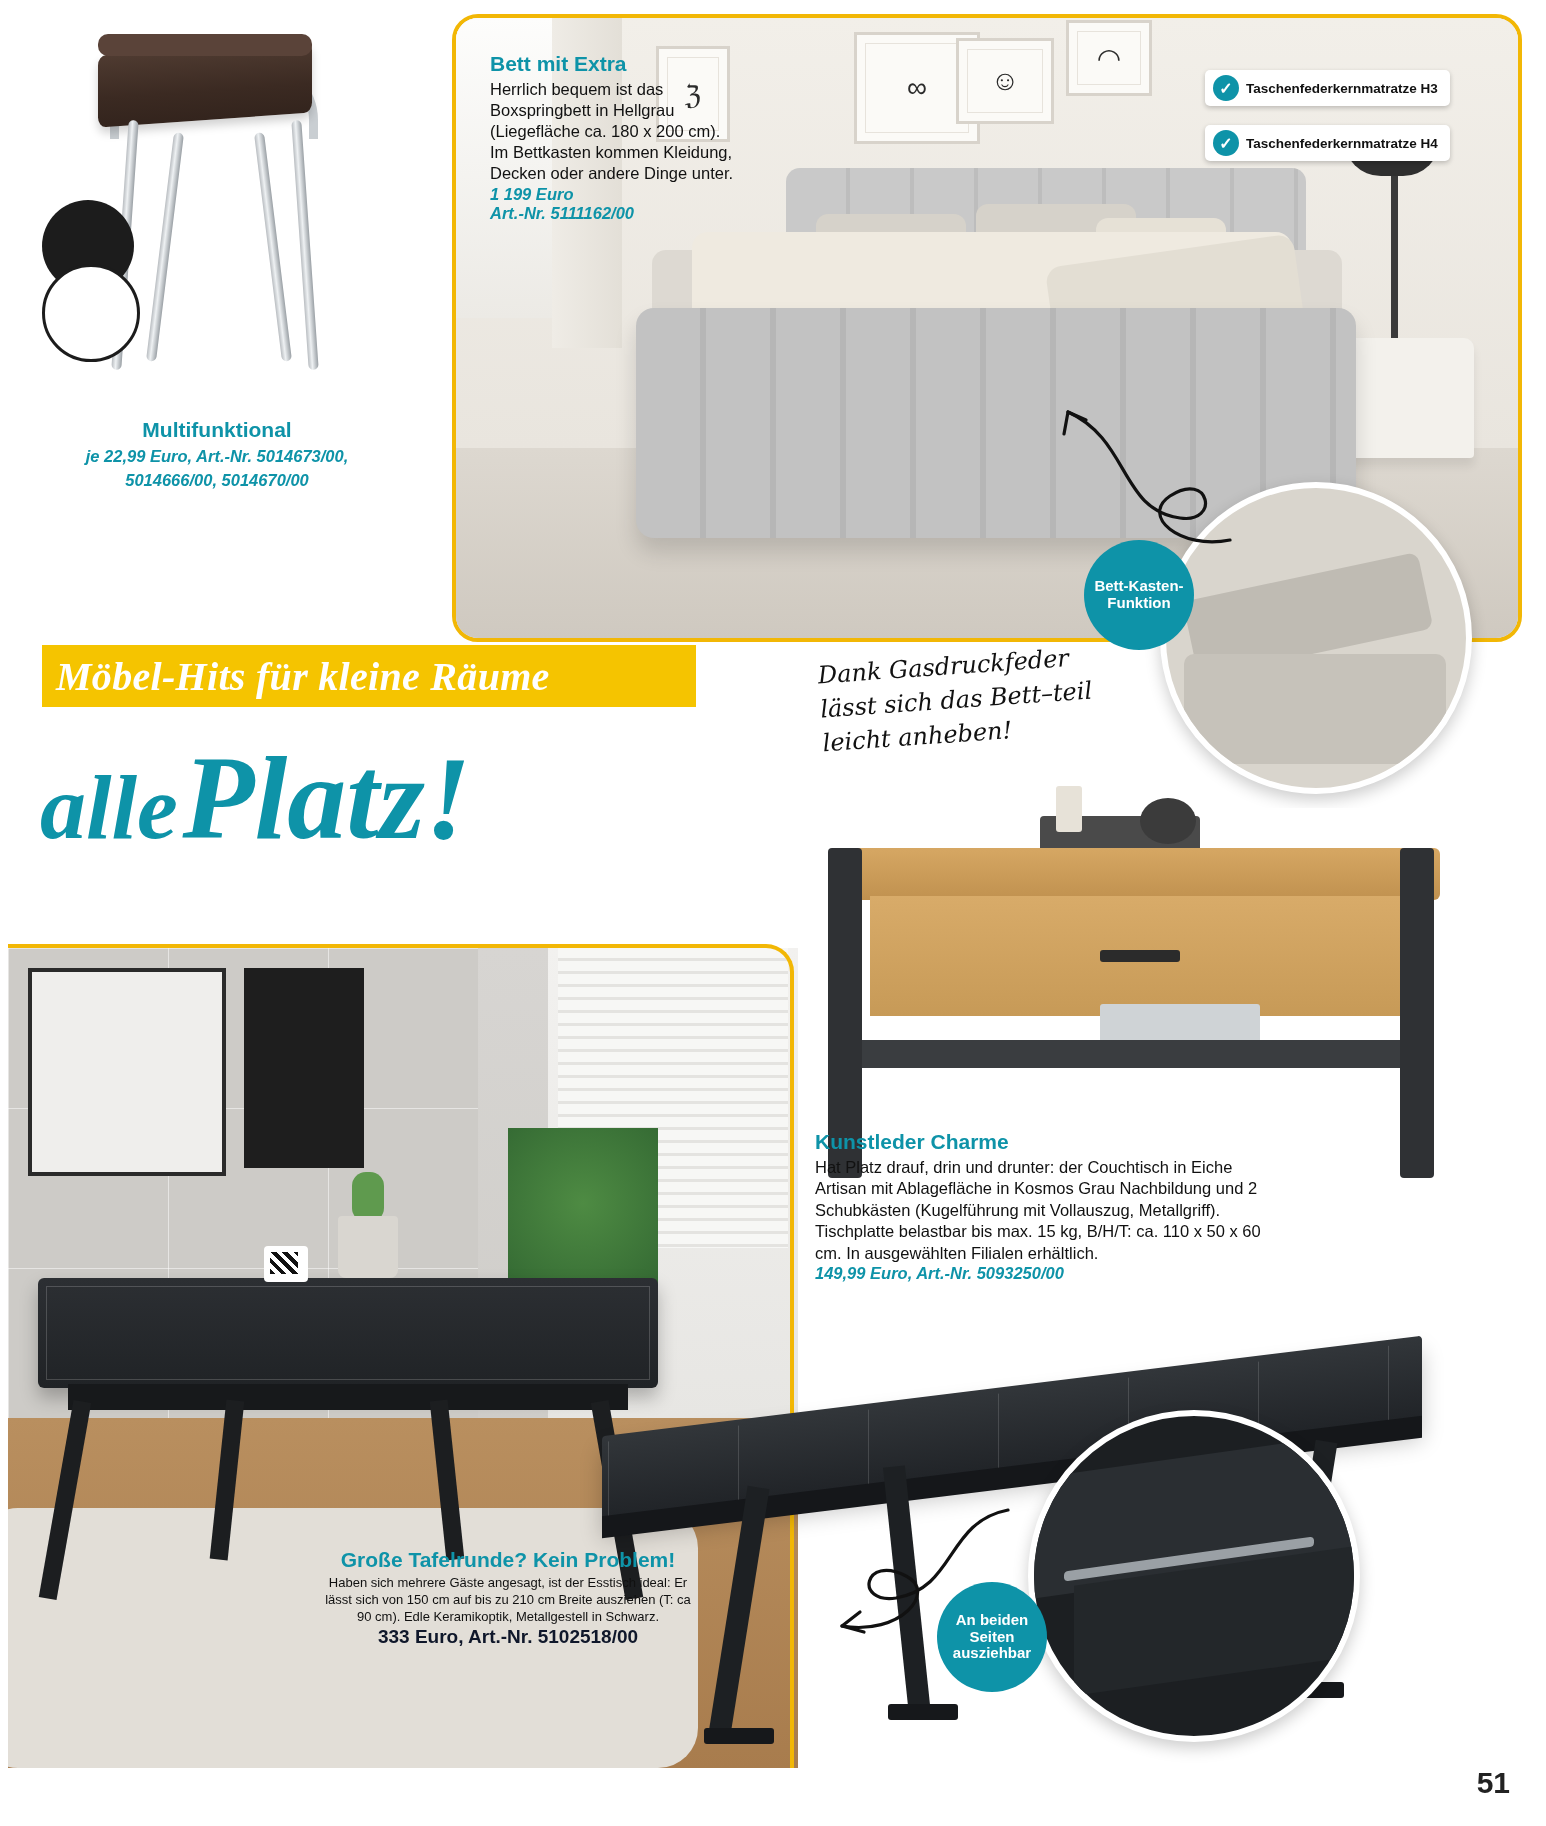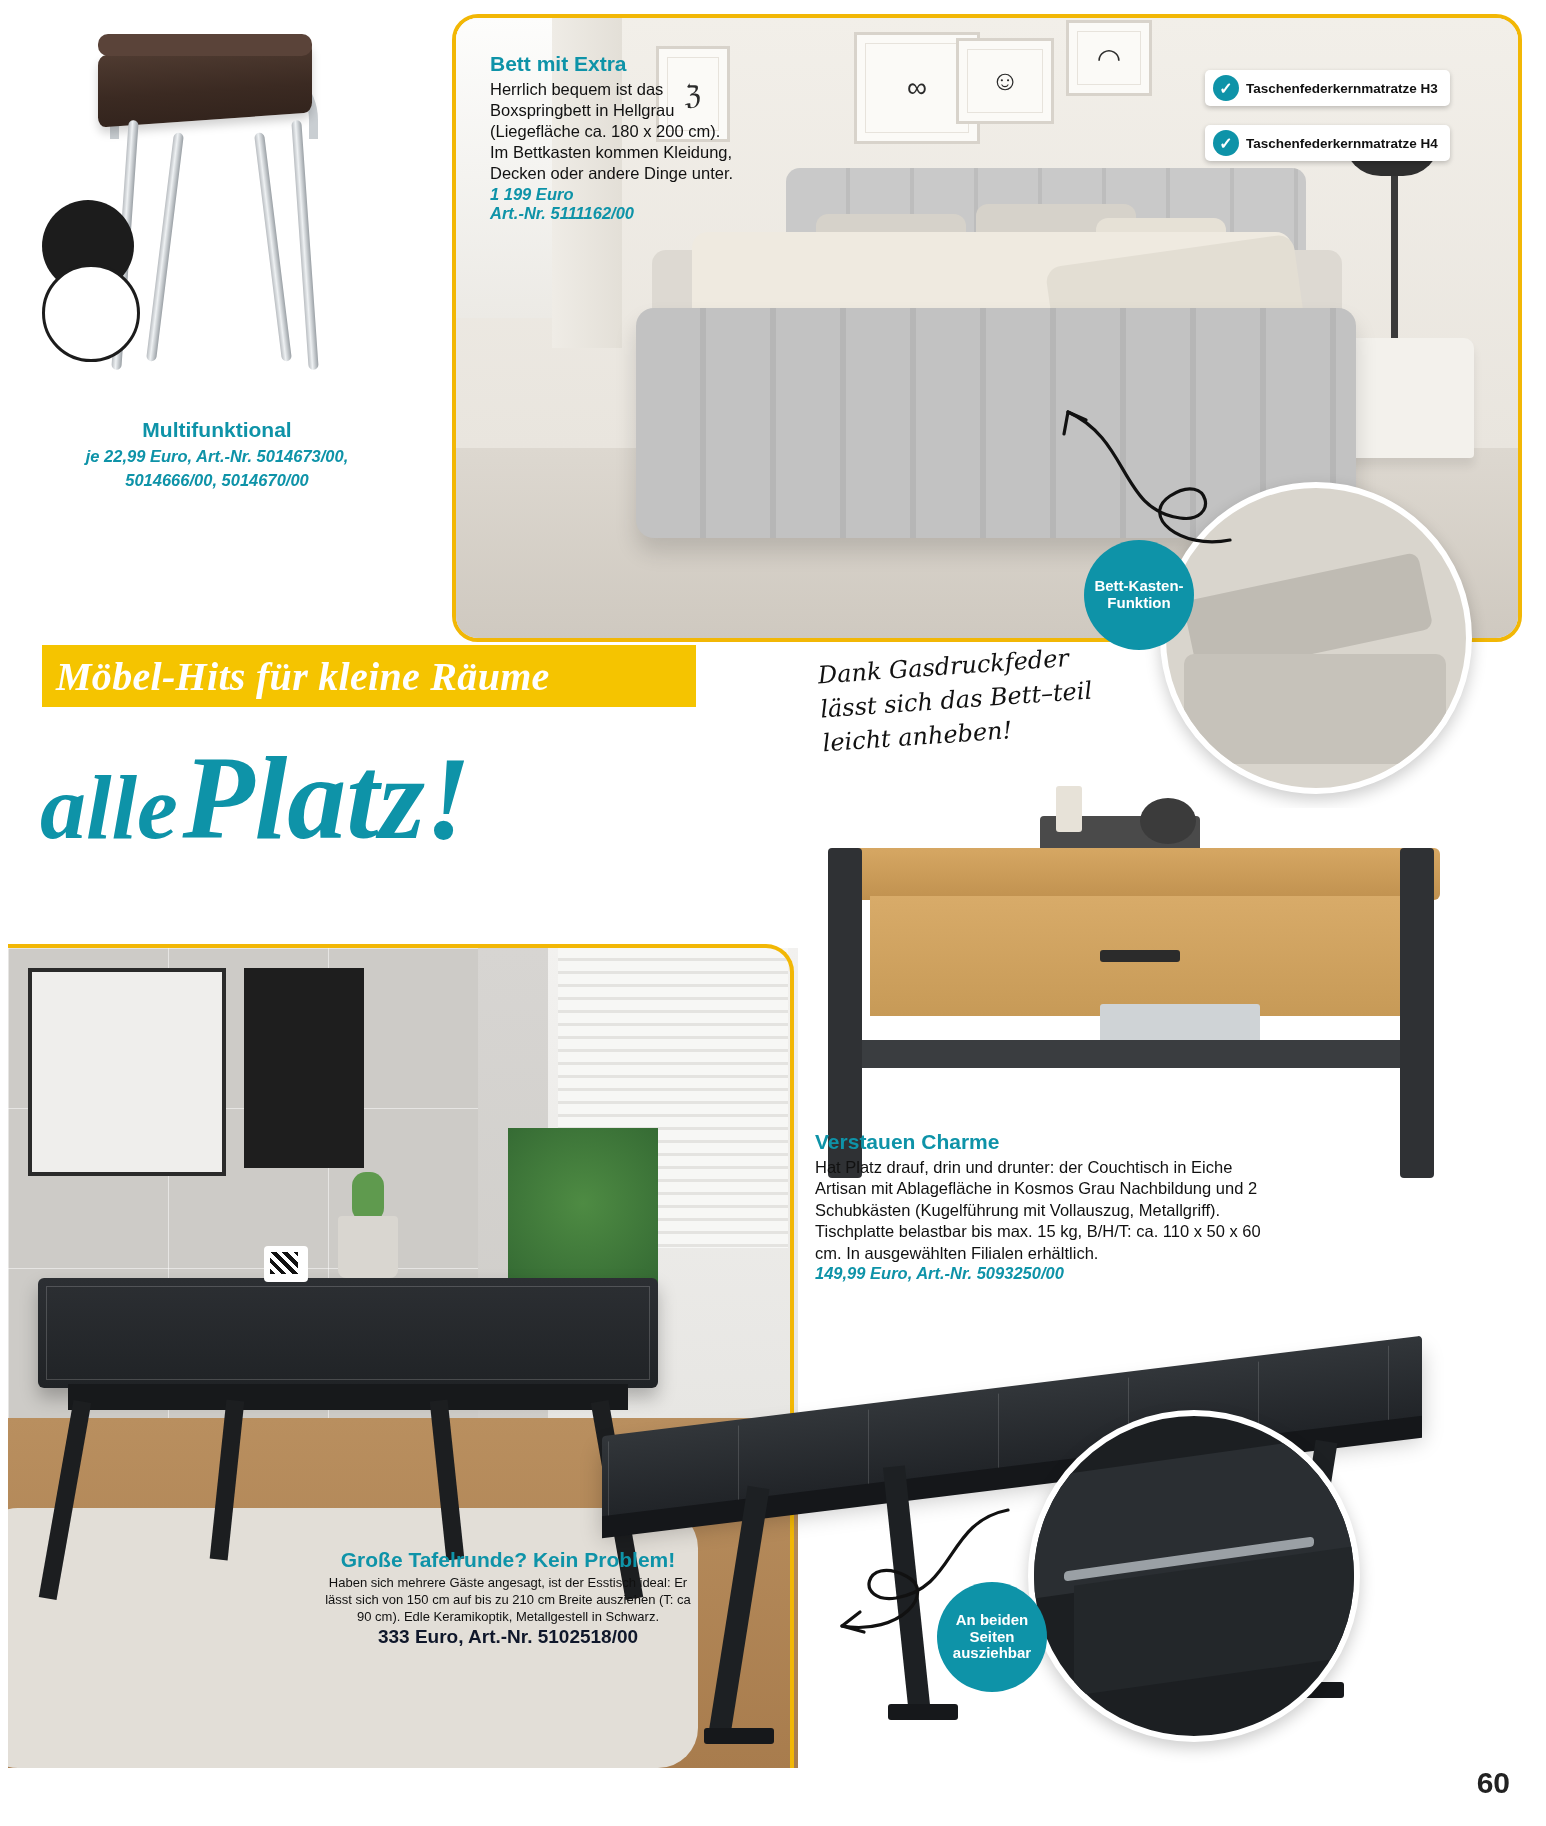--- a/index.html
+++ b/index.html
@@ -332,21 +332,21 @@
     <div class="ct-top"></div>
     <div class="ct-body"></div>
     <div class="ct-handle"></div>
     <div class="ct-items"></div>
     <div class="ct-shelf"></div>
     <div class="ct-frameL"></div>
     <div class="ct-frameR"></div>
   </div>
 
   <div class="abs" id="coffee-text">
-    <h3>Verstauen Charme</h3>
+    <h3>Kunstleder Charme</h3>
     <p>Hat Platz drauf, drin und drunter: der Couchtisch in Eiche Artisan mit Ablagefläche in Kosmos Grau Nachbildung und 2 Schubkästen (Kugelführung mit Vollauszug, Metallgriff). Tischplatte belastbar bis max. 15 kg, B/H/T: ca. 110 x 50 x 60 cm. In ausgewählten Filialen erhältlich.</p>
     <span class="price">149,99 Euro, Art.-Nr. 5093250/00</span>
   </div>
 
   <div class="abs" id="dining-photo">
     <div class="dr-wall"></div>
     <div class="dr-tiles"></div>
     <div class="dr-art"></div>
     <div class="dr-art2"></div>
     <div class="dr-win"></div>
@@ -391,15 +391,15 @@
   <div class="abs bubble" id="bubble-seiten">
     <span>An beiden Seiten ausziehbar</span>
   </div>
 
   <div class="abs" id="dining-text">
     <h3>Große Tafelrunde? Kein Problem!</h3>
     <p>Haben sich mehrere Gäste angesagt, ist der Esstisch ideal: Er lässt sich von 150 cm auf bis zu 210 cm Breite ausziehen (T: ca 90 cm). Edle Keramikoptik, Metallgestell in Schwarz.</p>
     <span class="price">333 Euro, Art.-Nr. 5102518/00</span>
   </div>
 
-  <div class="abs" id="page-num">60</div>
+  <div class="abs" id="page-num">51</div>
 
 </div>
 
 </body></html>

